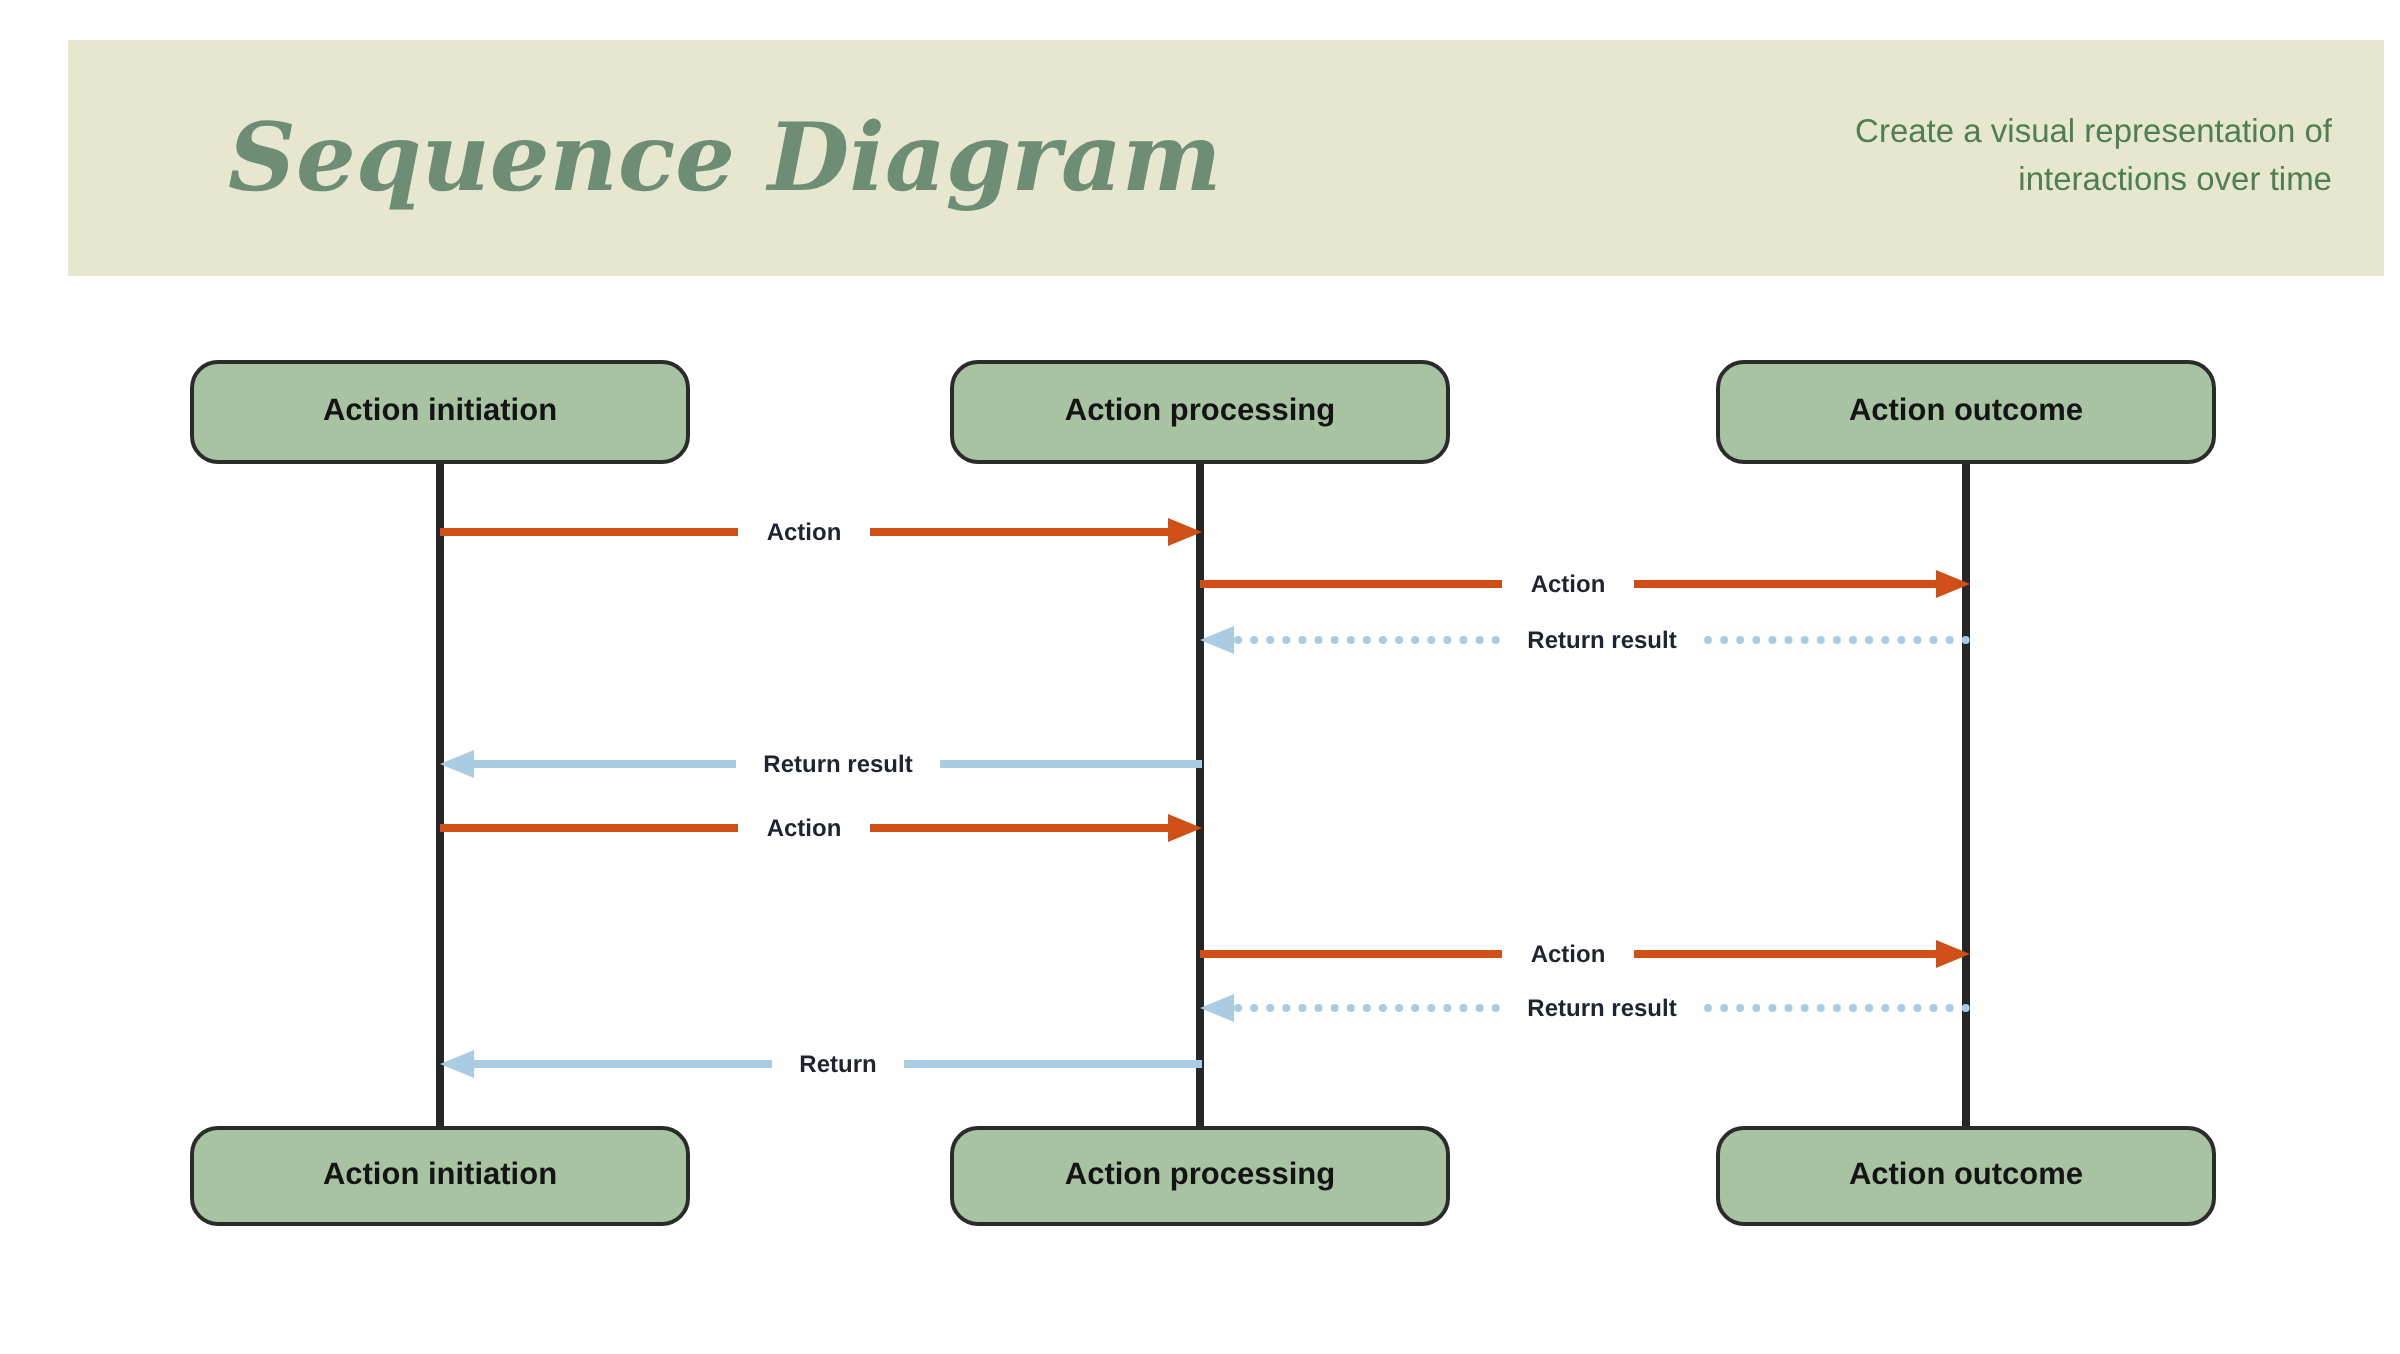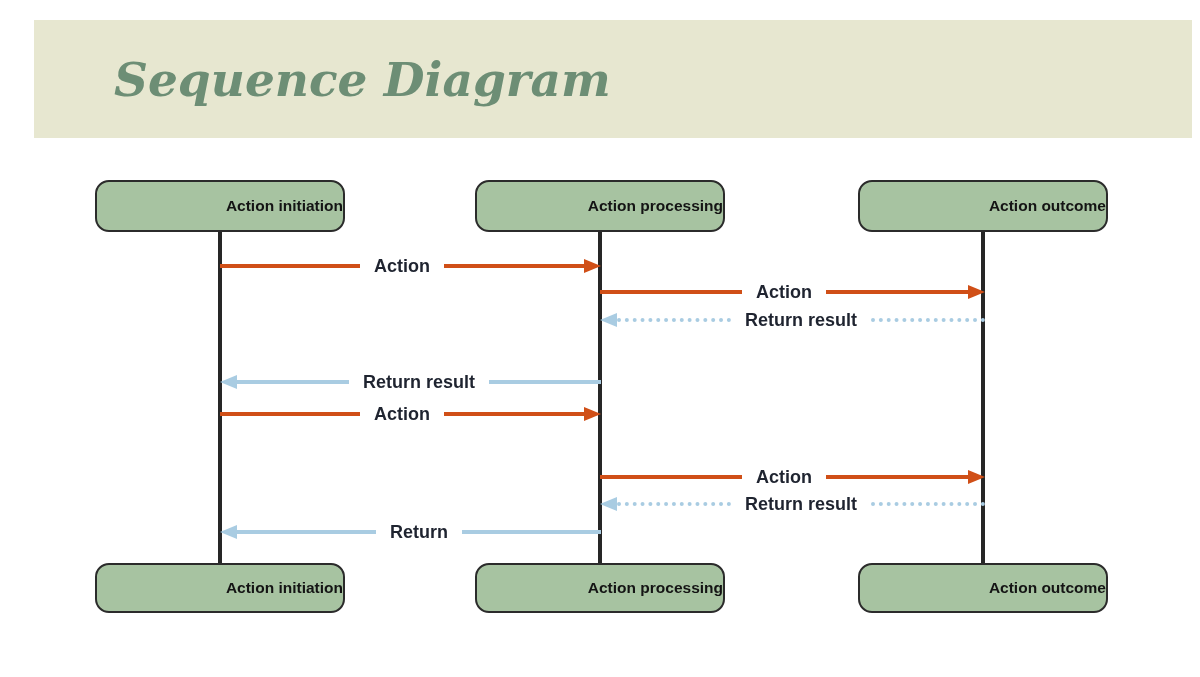--- a/index.html
+++ b/index.html
@@ -18,46 +18,50 @@
   .canvas{position:relative;width:1200px;height:677px;background:#ffffff;overflow:hidden;}
 
   
   .header-band{position:absolute;left:22px;top:20px;width:1158px;height:118px;background:var(--band-bg);
     display:flex;align-items:center;justify-content:space-between;padding:0 26px 0 80px;margin-left:12px;}
   .title{font-family:"DejaVu Serif",serif;font-style:italic;font-weight:bold;font-size:47px;color:var(--title-green);}
   .subtitle{text-align:right;font-size:16.5px;color:var(--subtitle-green);line-height:1.45;}
 
   
   .actor-box{position:absolute;width:250px;height:52px;background:var(--box-fill);
-    border:2.5px solid var(--box-border);border-radius:14px;display:flex;align-items:center;justify-content:flex-end;
+    border:2.5px solid var(--box-border);border-radius:14px;display:flex;align-items:center;justify-content:center;
     font-weight:bold;font-size:15.5px;color:#141414;}
   .actor-box.bottom{height:50px;}
   .lifeline{position:absolute;width:4px;background:var(--lifeline);z-index:1;}
 
   
   .message{position:absolute;height:18px;display:flex;align-items:center;z-index:2;}
   .message .seg{flex:1;}
   .seg.solid{height:3.5px;}
   .message.orange .seg.solid{background:var(--arrow-orange);}
   .message.blue .seg.solid{background:var(--arrow-blue);}
   .seg.dotted{height:0;border-top:4px dotted var(--arrow-blue);}
-  .msg-label{font-weight:bold;font-size:18px;color:var(--label-dark);margin:0 14px;white-space:nowrap;}
+  .msg-label{font-weight:bold;font-size:12px;color:var(--label-dark);margin:0 14px;white-space:nowrap;}
   .arrowhead{width:0;height:0;flex:0 0 auto;}
   .arrowhead.right{border-top:7px solid transparent;border-bottom:7px solid transparent;border-left:17px solid var(--arrow-orange);}
   .arrowhead.left{border-top:7px solid transparent;border-bottom:7px solid transparent;border-right:17px solid var(--arrow-blue);}
   .message.orange .arrowhead.right{border-left-color:var(--arrow-orange);}
   .message.blue .arrowhead.left{border-right-color:var(--arrow-blue);}
 </style>
 </head>
 <body>
 
 <div class="canvas">
 
   <div class="header-band">
     <div class="title">Sequence Diagram</div>
+    <div class="subtitle">
+      <div>Create a visual representation of</div>
+      <div>interactions over time</div>
+    </div>
   </div>
 
   <div class="lifeline" style="left:218px;top:232px;height:331px;"></div>
   <div class="lifeline" style="left:598px;top:232px;height:331px;"></div>
   <div class="lifeline" style="left:981px;top:232px;height:331px;"></div>
 
   <div class="actor-box" style="left:95px;top:180px;">
     <span>Action initiation</span>
   </div>
   <div class="actor-box" style="left:475px;top:180px;">

